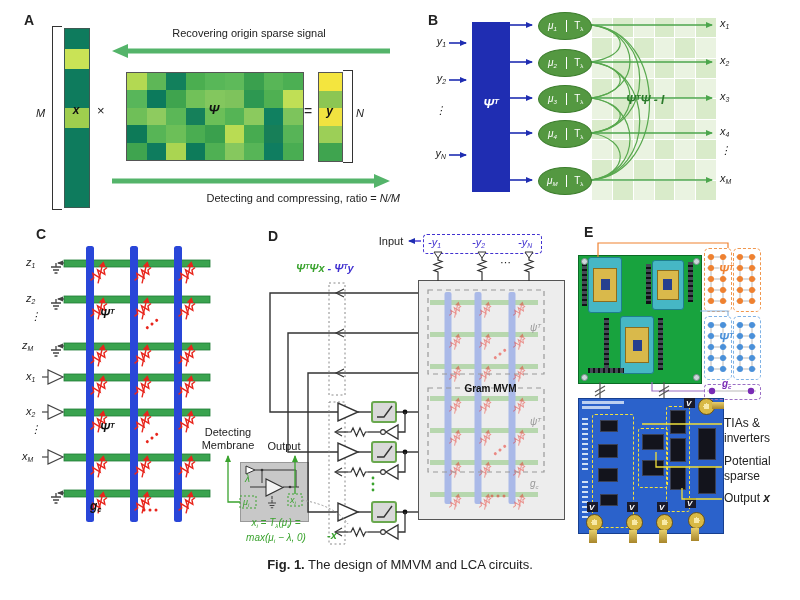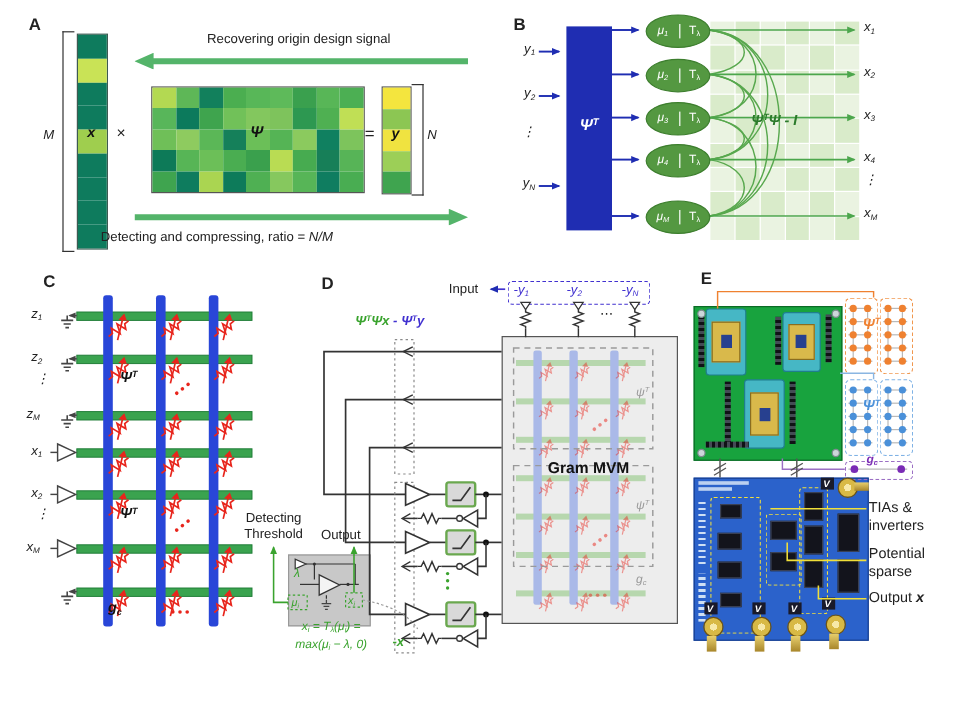--- a/index.html
+++ b/index.html
@@ -2,21 +2,21 @@
 <html><head>
 <meta charset="utf-8">
 <style>
   html,body{margin:0;padding:0;background:#fff;width:800px;height:600px;overflow:hidden;
     font-family:"Liberation Sans", sans-serif;}
   .stage{position:relative;width:800px;height:600px;background:#fff;}
   #ovl{position:absolute;left:0;top:0;z-index:3;pointer-events:none;}
   .lbl{position:absolute;z-index:5;font-size:11px;color:#222;white-space:nowrap;line-height:1.15;}
   .bd{font-weight:bold}.it{font-style:italic}
   .f8{font-size:8px}.f9{font-size:9px}.f10{font-size:10px}.f12{font-size:12px}
-  .f13{font-size:13px}.f14{font-size:14px}.f15{font-size:13px}
+  .f13{font-size:13px}.f14{font-size:14px}.f15{font-size:10px}
   .blu{color:#4131d0}.grn{color:#3aa32e}.gry{color:#999}.dkg{color:#2b7a2b}.wht{color:#fff}
   .halo{text-shadow:0 0 2px #fff,0 0 2px #fff,0 0 3px #fff;}
   sub{font-size:0.62em;vertical-align:-0.3em;}
   sup{font-size:0.62em;vertical-align:0.5em;}
   .bracket-l{position:absolute;left:52px;top:26px;width:9px;height:182px;border:1.6px solid #333;border-right:none;z-index:2;}
   .bracket-r{position:absolute;left:343px;top:70px;width:9px;height:91px;border:1.6px solid #333;border-left:none;z-index:2;}
   .arrow-left{position:absolute;left:112px;top:44px;width:278px;height:14px;background:#54b46a;z-index:1;
     clip-path:polygon(0 50%,16px 0,16px 32%,100% 32%,100% 68%,16px 68%,16px 100%);}
   .arrow-right{position:absolute;left:112px;top:174px;width:278px;height:14px;background:#54b46a;z-index:1;
     clip-path:polygon(100% 50%,calc(100% - 16px) 0,calc(100% - 16px) 32%,0 32%,0 68%,calc(100% - 16px) 68%,calc(100% - 16px) 100%);}
@@ -53,24 +53,24 @@
   .dash-b{position:absolute;border:1.5px dashed #7fb2e5;border-radius:5px;z-index:2;}
   .dash-p{position:absolute;border:1.5px dashed #9b6fc4;border-radius:4px;z-index:2;}
   .screw{position:absolute;width:5px;height:5px;border-radius:50%;background:#ccd6da;border:1px solid #7e8a8f;z-index:2;}
 </style>
 </head>
 <body>
 
 <div class="stage">
 
   <div class="lbl bd f14" style="left:24px;top:12px">A</div>
-  <div class="lbl" style="left:108px;top:27px;width:282px;text-align:center">Recovering origin design signal</div>
+  <div class="lbl" style="left:108px;top:27px;width:282px;text-align:center">Recovering origin sparse signal</div>
   <div class="arrow-left"></div>
   <div class="arrow-right"></div>
-  <div class="lbl" style="left:84px;top:192px;width:300px;text-align:left"><span>Detecting and compressing, ratio = </span><span class="it">N/M</span></div>
+  <div class="lbl" style="left:100px;top:192px;width:300px;text-align:right"><span>Detecting and compressing, ratio = </span><span class="it">N/M</span></div>
   <div class="bracket-l"></div>
   <div class="lbl it" style="left:36px;top:107px">M</div>
   <div id="a-xvec">
       <div style="flex: 1 1 0%; background: rgb(14, 123, 93);"></div>
       <div style="flex: 1 1 0%; background: rgb(201, 227, 86);"></div>
       <div style="flex: 1 1 0%; background: rgb(14, 123, 93);"></div>
       <div style="flex: 1 1 0%; background: rgb(14, 123, 93);"></div>
       <div style="flex: 1 1 0%; background: rgb(159, 206, 78);"></div>
       <div style="flex: 1 1 0%; background: rgb(14, 123, 93);"></div>
       <div style="flex: 1 1 0%; background: rgb(14, 123, 93);"></div>
@@ -195,28 +195,28 @@
       <div style="background: rgb(217, 235, 202);"></div>
       <div style="background: rgb(234, 243, 225);"></div>
       <div style="background: rgb(217, 235, 202);"></div>
     </div>
   <div id="b-rect"></div>
   <div id="b-rect-label">Ψ<sup>T</sup></div>
 
   <div class="lbl bd f14" style="left:36px;top:226px">C</div>
 
   <div class="lbl bd f14" style="left:268px;top:228px">D</div>
-  <div class="lbl" style="left:374px;top:235px;width:34px;text-align:left">Input</div>
+  <div class="lbl" style="left:374px;top:235px;width:34px;text-align:center">Input</div>
   <div id="d-inbox"></div>
   <div id="d-gram"></div>
   <div class="lbl bd f15" style="left:420px;top:383px;width:141px;text-align:center;color:#111">Gram MVM</div>
   <div id="d-inset"></div>
   <div class="lbl" style="left:196px;top:426px;width:64px;text-align:center">
       <span style="display:block">Detecting</span>
-      <span style="display:block">Threshold</span>
+      <span style="display:block">Membrane</span>
     </div>
   <div class="lbl" style="left:262px;top:440px;width:44px;text-align:center">Output</div>
 
   <div class="lbl bd f14" style="left:584px;top:224px">E</div>
   <div id="e-green"></div>
   <div class="sock" style="left:588px;top:257px;width:32px;height:54px">
       <div class="chip">
         <div class="die"></div>
       </div>
     </div>
@@ -281,20 +281,21 @@
   <div class="vchip" style="left:657px;top:502px"></div>
   <div class="vchip" style="left:685px;top:498px"></div>
   <div class="vchip" style="left:684px;top:398px"></div>
 
   <div class="lbl f12" style="left:724px;top:417px">TIAs &amp;</div>
   <div class="lbl f12" style="left:724px;top:432px">inverters</div>
   <div class="lbl f12" style="left:724px;top:455px">Potential</div>
   <div class="lbl f12" style="left:724px;top:470px">sparse</div>
   <div class="lbl f12" style="left:724px;top:492px"><span>Output </span><span class="bd it">x</span></div>
 
+  <div class="lbl f13" style="left:0;top:558px;width:800px;text-align:center;color:#222"><span class="bd">Fig. 1.</span><span> The design of MMVM and LCA circuits.</span></div>
 
   <svg id="ovl" width="800" height="600" viewBox="0 0 800 600">
     <defs>
       <marker id="mB" markerWidth="8" markerHeight="8" refX="6" refY="3" orient="auto" markerUnits="userSpaceOnUse">
           <path d="M0,0 L7,3 L0,6 Z" fill="#1f2db2"></path>
         </marker>
       <marker id="mG" markerWidth="8" markerHeight="8" refX="6" refY="3" orient="auto" markerUnits="userSpaceOnUse">
           <path d="M0,0 L7,3 L0,6 Z" fill="#4ca64c"></path>
         </marker>
       <marker id="mGr" markerWidth="8" markerHeight="8" refX="6" refY="3" orient="auto" markerUnits="userSpaceOnUse">

